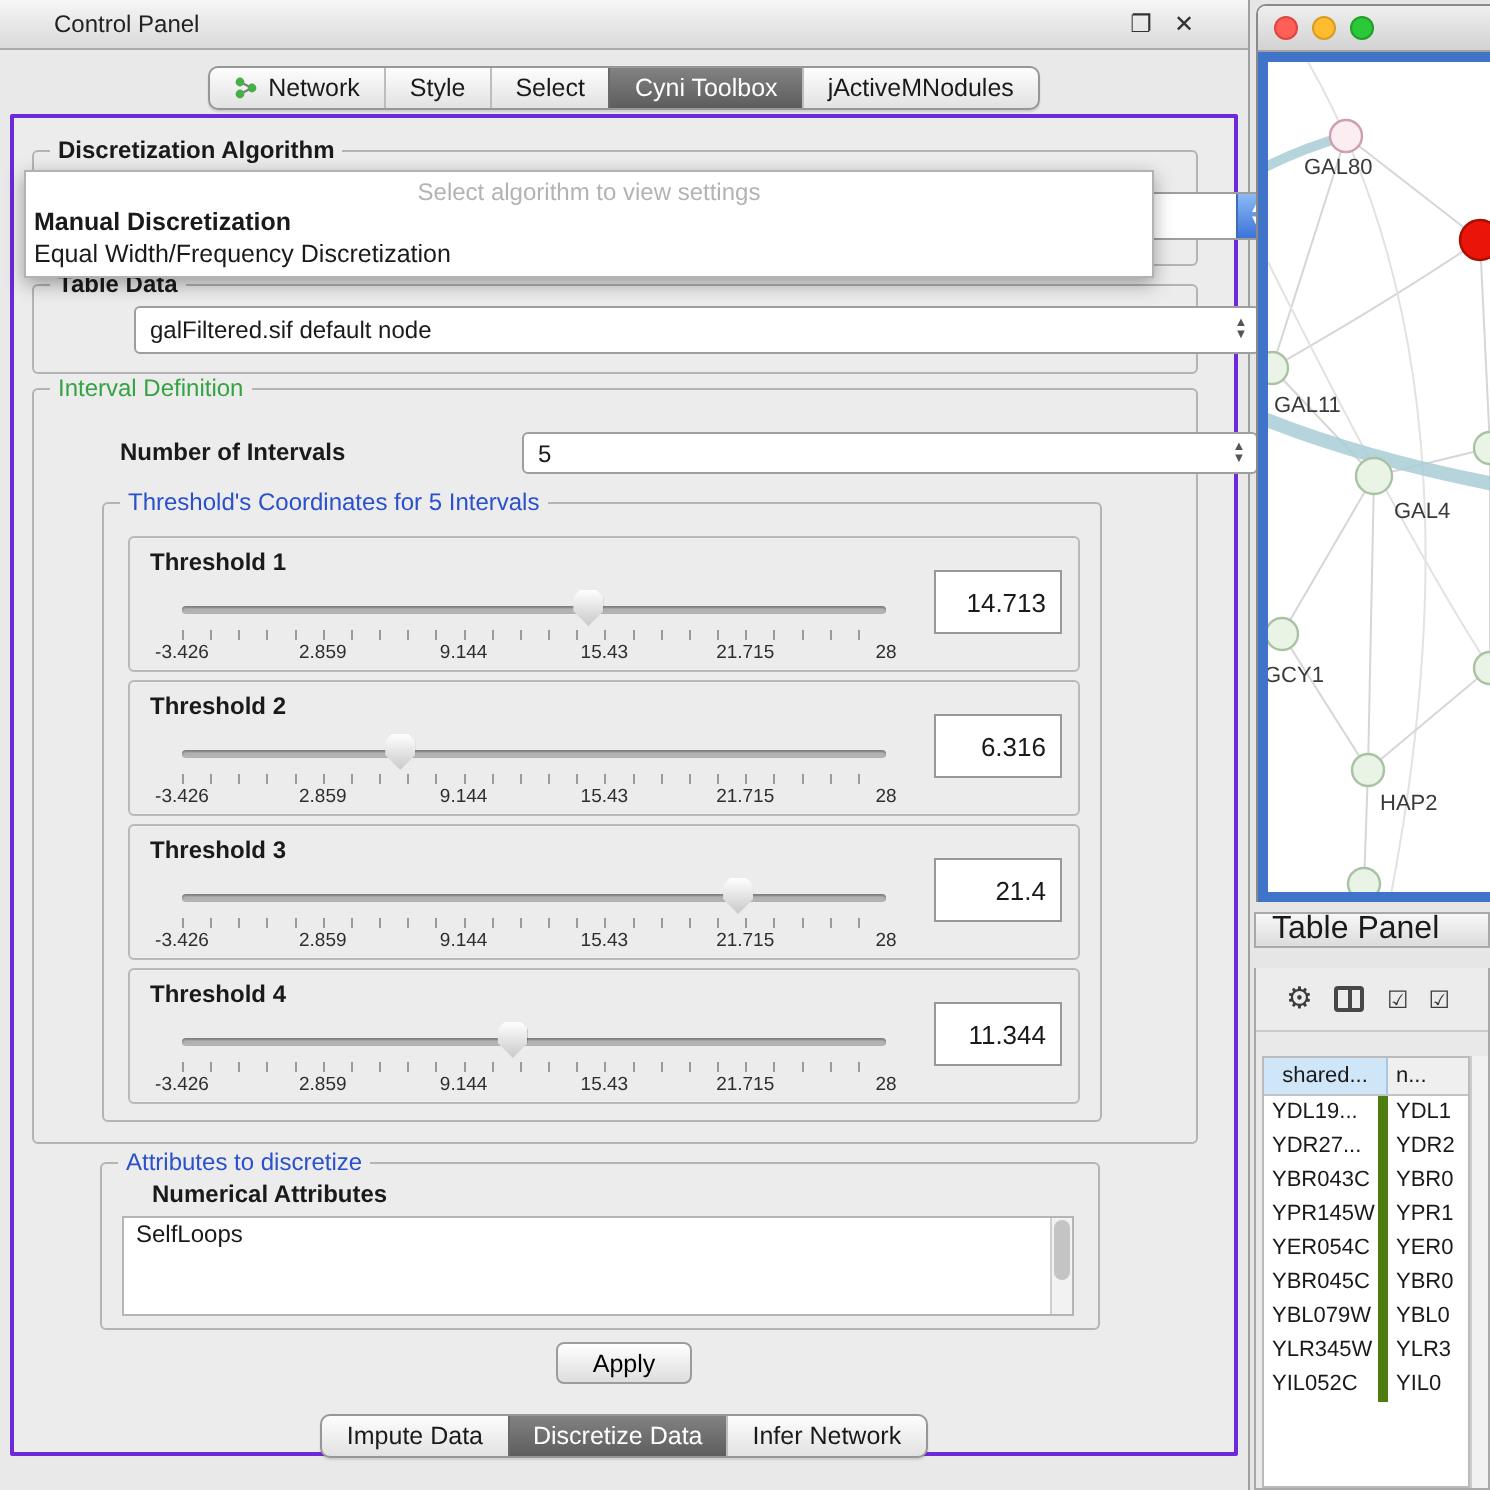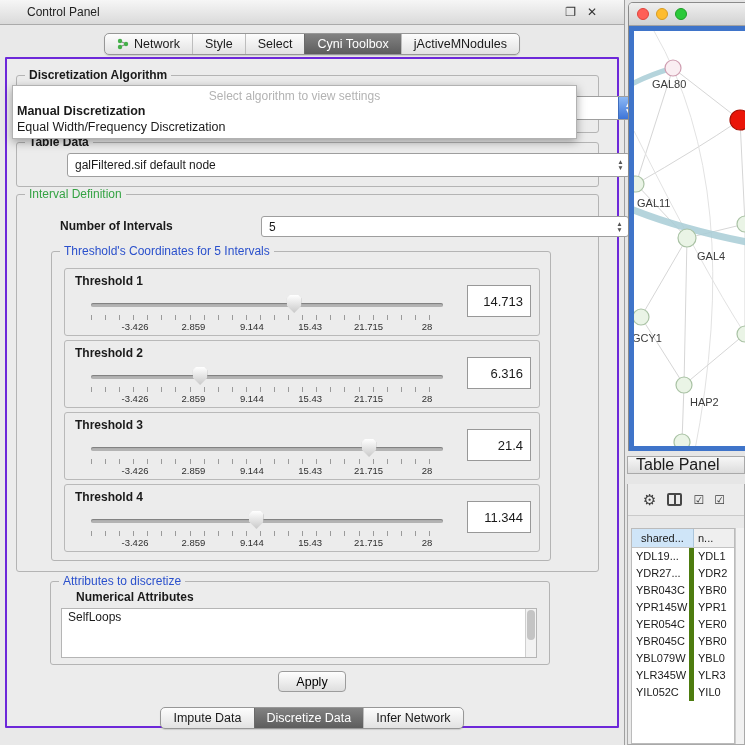--- a/index.html
+++ b/index.html
@@ -69,21 +69,21 @@
   .t-label { position:absolute; left:10px; top:5px; font-weight:bold; font-size:12px; }
   .slider { position:absolute; left:26px; top:24px; width:352px; height:40px; }
   .track { position:absolute; left:0; right:0; top:10px; height:4px; background:#b3b3b3;
     border-radius:2px; box-shadow:inset 0 1px 1px rgba(0,0,0,.3); }
   .ticks { position:absolute; left:0; right:0; top:22px; height:5px;
     background:repeating-linear-gradient(90deg,#9a9a9a 0 1px,transparent 1px 14.08px); }
   .handle { position:absolute; top:2px; width:15px; height:18px; transform:translateX(-50%);
     background:linear-gradient(#ffffff,#c9c9c9);
     clip-path:polygon(22% 0,78% 0,100% 20%,100% 58%,50% 100%,0 58%,0 20%);
     filter:drop-shadow(0 1px 1px rgba(0,0,0,.45)); }
-  .tick-labels { position:absolute; left:0; right:16px; top:28px; height:12px; font-size:9.5px; color:#2e2e2e;margin-left:44px; }
+  .tick-labels { position:absolute; left:0; right:0; top:28px; height:12px; font-size:9.5px; color:#2e2e2e; }
   .tick-labels span { position:absolute; transform:translateX(-50%); white-space:nowrap; }
   .tl0{left:0} .tl1{left:20%} .tl2{left:40%} .tl3{left:60%} .tl4{left:80%} .tl5{left:100%}
   .value-box { position:absolute; right:8px; top:16px; width:64px; height:32px; background:#fff;
     border:1px solid #989898; font-size:13px; display:flex; align-items:center;
     justify-content:flex-end; padding-right:7px; }
 
   .attrs-title { position:absolute; left:10px; top:8px; font-weight:bold; font-size:12px;padding-left:15px; }
   .listbox { position:absolute; left:10px; right:12px; top:26px; height:50px; background:#fff;
     border:1px solid #b5b5b5; overflow:hidden; }
   .list-item { font-size:12px; line-height:16px; padding-left:6px; white-space:nowrap; }

